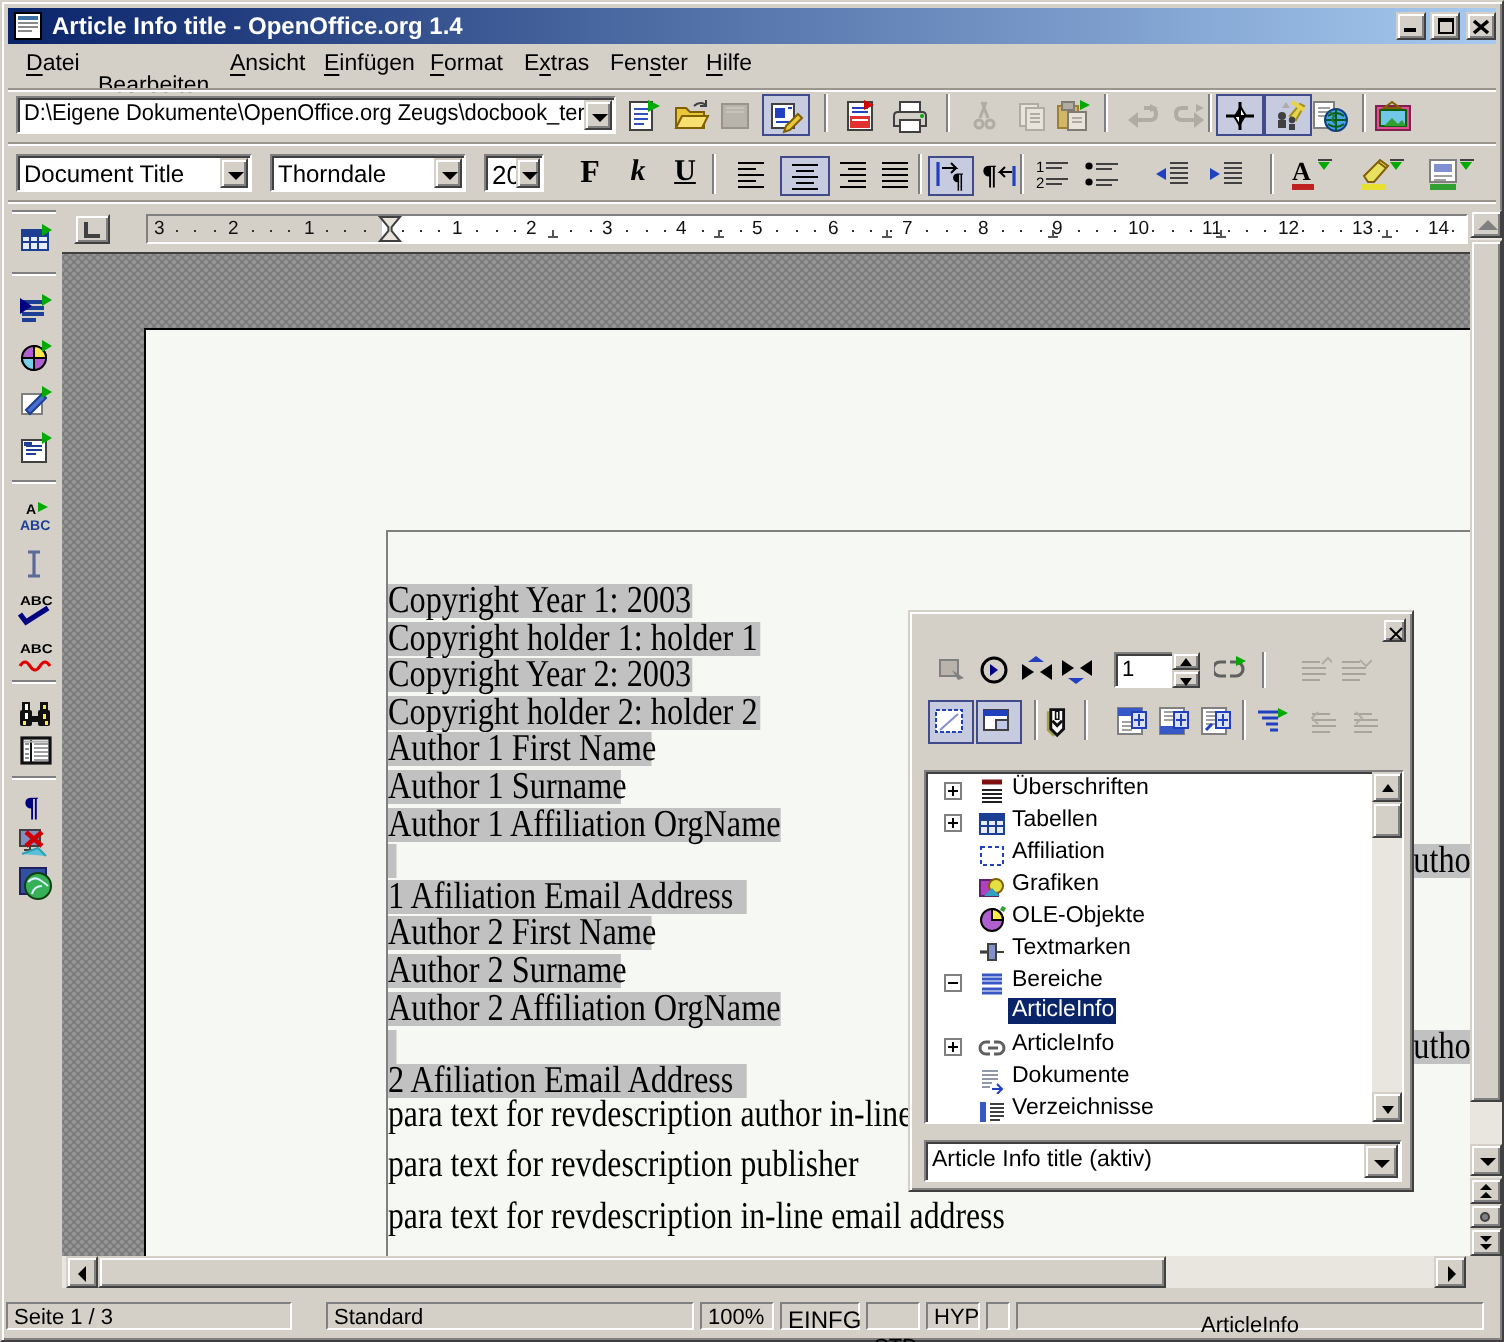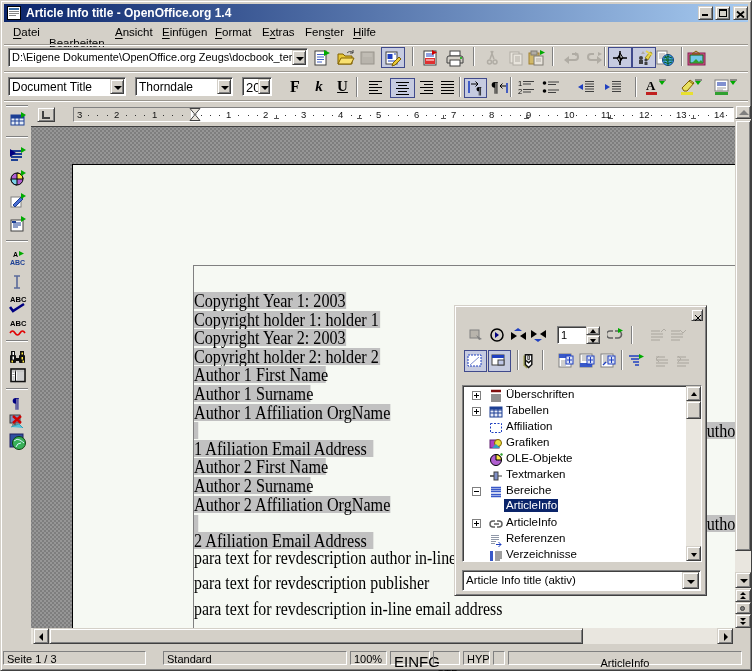--- a/index.html
+++ b/index.html
@@ -482,21 +482,21 @@
 <div class="abs sfld" style="left:3px;top:651px;width:143px;height:14px">
     <span style="position:absolute;left:3px;top:1px;font-size:11px">Seite 1 / 3</span>
   </div>
 <div class="abs sfld" style="left:163px;top:651px;width:184px;height:14px">
     <span style="position:absolute;left:3px;top:1px;font-size:11px">Standard</span>
   </div>
 <div class="abs sfld" style="left:350px;top:651px;width:37px;height:14px">
     <span style="position:absolute;left:3px;top:1px;font-size:11px">100%</span>
   </div>
 <div class="abs sfld" style="left:390px;top:651px;width:40px;height:14px">
-    <span style="position:absolute;left:3px;top:1px;font-size:15px">EINFG</span>
+    <span style="position:absolute;left:3px;top:1px;font-size:12px">EINFG</span>
   </div>
 <div class="abs sfld" style="left:433px;top:651px;width:27px;height:14px">
     <span style="position:absolute;left:3px;top:16px;font-size:11px">STD</span>
   </div>
 <div class="abs sfld" style="left:463px;top:651px;width:27px;height:14px">
     <span style="position:absolute;left:3px;top:1px;font-size:11px">HYP</span>
   </div>
 <div class="abs sfld" style="left:493px;top:651px;width:12px;height:14px"></div>
 <div class="abs sfld" style="left:508px;top:651px;width:234px;height:14px;text-align:center"><span style="position:relative;top:1px;font-size:11px">ArticleInfo</span></div>
 
@@ -655,21 +655,21 @@
       </div>
   <svg class="abs" style="left:26px;top:131px" width="15" height="14">
         <path d="M4 10a3 3 0 0 1 0-6l2 0m2 0l2 0a3 3 0 0 1 0 6l-2 0m-2 0l-2 0M5 7h5" stroke="#606060" stroke-width="1.5" fill="none"></path>
       </svg>
   <span class="trow" style="left:43px;top:130px">ArticleInfo</span>
   <svg class="abs" style="left:26px;top:147px" width="15" height="14">
         <path d="M2 2.5h8M2 4.5h8M2 6.5h8M2 8.5h5" stroke="#9098a8"></path>
         <path d="M2 10.5h4" stroke="#9098a8"></path>
         <path d="M7 11.5h5m-2.5-2.5l2.5 2.5-2.5 2.5" stroke="#2040c0" fill="none"></path>
       </svg>
-  <span class="trow" style="left:43px;top:146px">Referenzen</span>
+  <span class="trow" style="left:43px;top:146px">Dokumente</span>
   <svg class="abs" style="left:26px;top:163px" width="15" height="14">
         <rect x="1" y="2" width="3" height="10" fill="#3858c8"></rect>
         <path d="M6 3h7M6 5h7M6 7h7M6 9h7M6 11h5" stroke="#404040"></path>
       </svg>
   <span class="trow" style="left:43px;top:162px">Verzeichnisse</span>
 
   <div class="abs" style="left:223px;top:0;width:15px;height:175px;background:#e9e6df">
    <div class="abs btn" style="left:0;top:0;width:15px;height:15px">
           <div class="abs" style="left:4px;top:5px;width:0;height:0;border:3.5px solid transparent;border-bottom:4px solid #000;border-top:none"></div>
         </div>

